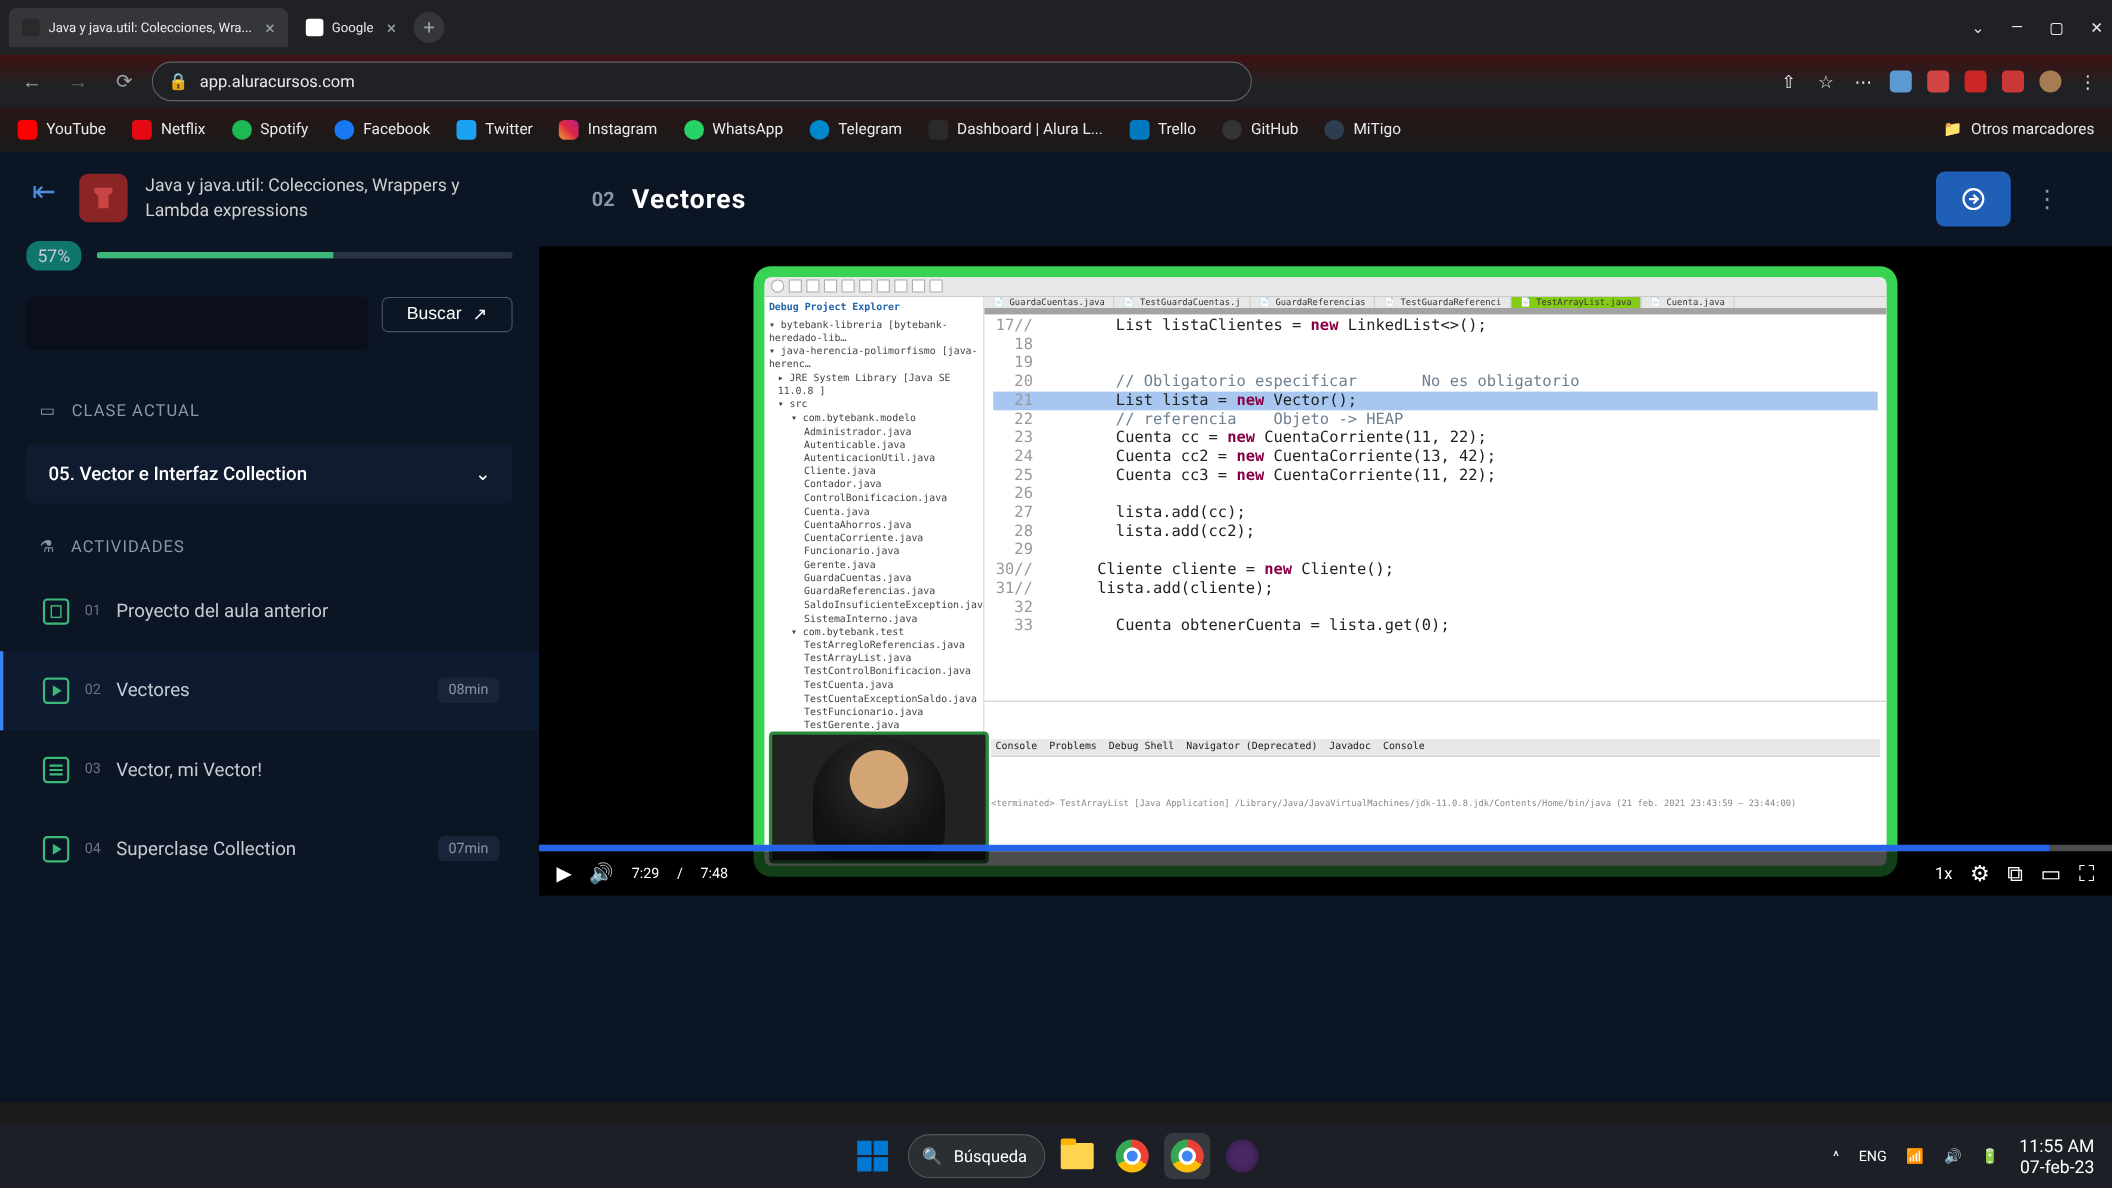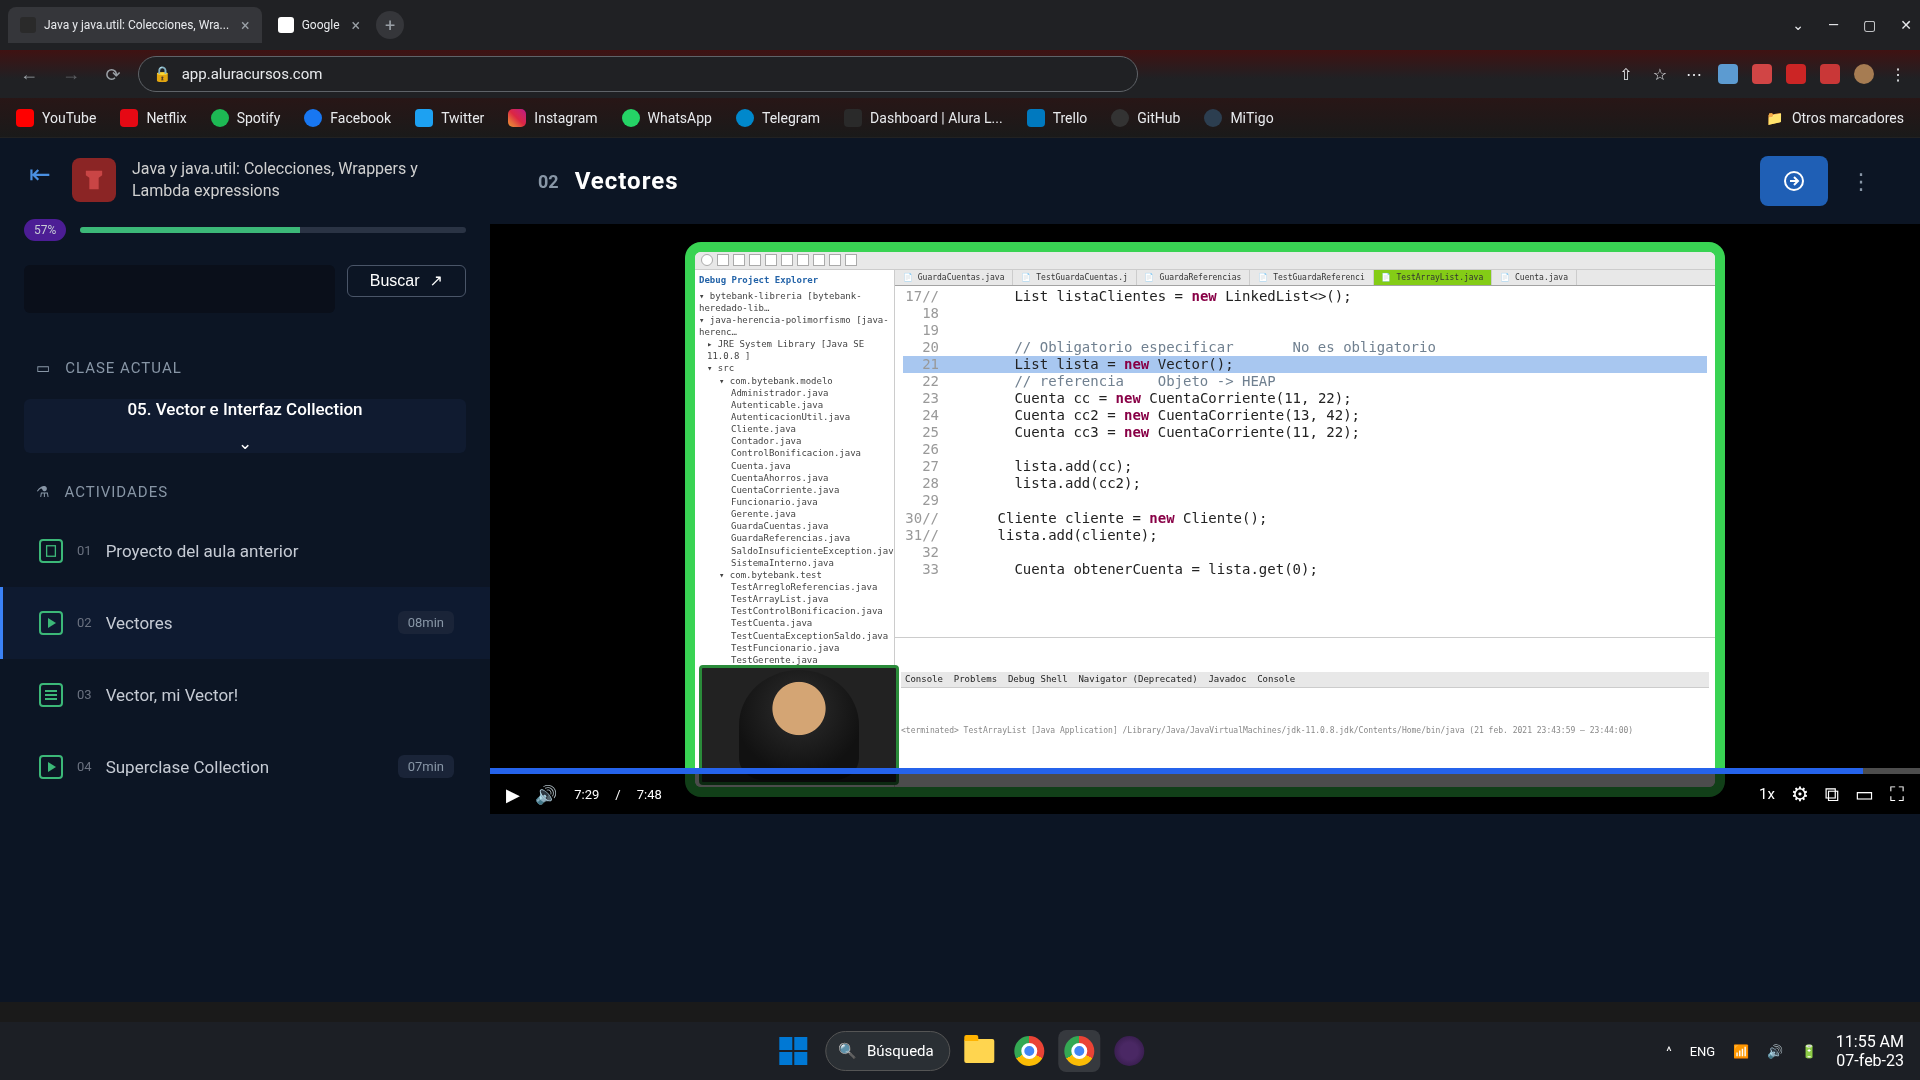--- a/index.html
+++ b/index.html
@@ -34,31 +34,31 @@
 
 .app { display: flex; height: 864px; background: #0c1524; }
 
 .sidebar { width: 490px; background: #0c1524; color: #e8eaed; overflow: hidden; display: flex; flex-direction: column; padding: 20px 0; }
 .course-head { display: flex; align-items: flex-start; padding: 0 24px 16px; gap: 16px; }
 .back-btn { width: 32px; height: 32px; color: #4a90e2; font-size: 26px; display: flex; align-items: center; justify-content: center; cursor: pointer; }
 .course-icon { width: 44px; height: 44px; background: #8b2525; border-radius: 8px; display:flex;align-items:center;justify-content:center;}
 .course-icon svg{width:28px;height:28px;}
 .course-title { font-size: 16px; line-height: 1.4; color: #d0d0d0; flex: 1; }
 .progress-row { display: flex; align-items: center; gap: 14px; padding: 0 24px 24px 24px; }
-.pct-badge { background: #4c1d95; color: #c6cbd4; font-size: 12px; padding: 4px 10px; border-radius: 12px; }
+.pct-badge { background: #0f766e; color: #c6cbd4; font-size: 16px; padding: 4px 10px; border-radius: 12px; }
 .prog-bar { flex: 1; height: 6px; background: #2a3344; border-radius: 4px; overflow: hidden; }
 .prog-fill { height: 100%; background: #3cb878; width: 57%; }
 
 .search-label { padding: 0 24px 12px; color: #c6cbd4; font-size: 16px; }
 .search-row { padding: 0 24px 32px; display: flex; gap: 12px; }
 .search-row input { flex: 1; height: 48px; background: #0a0f1a; border: none; border-radius: 6px; }
 .search-btn { height: 32px; padding: 0 22px; background: transparent; border: 1px solid #4a5568; border-radius: 6px; color: #fff; font-size: 16px; display: flex; align-items: center; gap: 10px; cursor: pointer; }
 
 .section-label { display: flex; align-items: center; gap: 14px; padding: 14px 36px; color: #8896a6; font-size: 15px; letter-spacing: 1px; }
-.section-select { margin: 8px 24px 16px; height: 54px; background: #101b30; border-radius: 6px; display: flex; align-items: center; padding: 0 20px; font-size: 17px; color: #fff; font-weight: 500; cursor: pointer; justify-content: space-between; flex-direction: column; }
+.section-select { margin: 8px 24px 16px; height: 54px; background: #101b30; border-radius: 6px; display: flex; align-items: center; padding: 0 20px; font-size: 17px; color: #fff; font-weight: 500; cursor: pointer; justify-content: space-between; }
 
 .act-item { display: flex; align-items: center; gap: 14px; padding: 0 36px; height: 72px; color: #c6cbd4; font-size: 17px; cursor: pointer; border-left: 3px solid transparent; }
 .act-item.current { background: #0e1a30; border-left-color: #3b82f6; }
 .act-icon { width: 24px; height: 24px; border: 2px solid #3cb878; border-radius: 4px; display: flex; align-items: center; justify-content: center; }
 .act-icon.play::before { content:""; border-left: 8px solid #3cb878; border-top: 5px solid transparent; border-bottom: 5px solid transparent; margin-left: 2px;}
 .act-icon.doc { border-color: #3cb878; }
 .act-icon.doc svg { width: 14px; height: 14px; }
 .act-icon.list svg { width: 16px; height: 16px; }
 .act-num { font-size: 13px; color: #6b7280; }
 .act-title { flex: 1; }
@@ -77,21 +77,21 @@
 .ide { background: #f5f5f5; color: #333; width: 100%; height: 100%; border-radius: 6px; font-family: Menlo, Consolas, monospace; font-size: 12px; display: flex; flex-direction:column; overflow: hidden;}
 .ide-toolbar { height: 18px; background: #e8e8e8; border-bottom: 1px solid #ccc; display: flex; align-items: center; padding: 0 6px; font-size: 9px; color: #555; gap:4px;}
 .ide-toolbar span{display:inline-block;width:12px;height:12px;border:1px solid #aaa;background:#fff;}
 .ide-body { flex: 1; display: flex; }
 .ide-tree { width: 200px; background: #fff; border-right: 1px solid #ccc; font-size: 9px; padding: 4px; color: #444; line-height: 1.35; overflow: hidden;}
 .ide-tree .th { color:#2363a8; font-weight:bold; margin-bottom: 4px; font-size: 9px;}
 .ide-tree .n1 { padding-left: 8px; }
 .ide-tree .n2 { padding-left: 20px; }
 .ide-tree .n3 { padding-left: 32px; }
 .ide-main { flex: 1; display: flex; flex-direction: column; }
-.ide-tabs { height: 16px; background: #e8e8e8; border-bottom: 1px solid #a3a3a3; font-size: 8px; display: flex; overflow: hidden;}
+.ide-tabs { height: 16px; background: #e8e8e8; border-bottom: 6px solid #a3a3a3; font-size: 8px; display: flex; overflow: hidden;}
 .ide-tabs span{ padding: 2px 8px; border-right: 1px solid #ccc; display:flex;align-items:center;gap:3px;}
 .ide-tabs span.act{background:#84cc16;}
 .ide-code { background: #fff; flex: 1; padding: 2px 8px; font-size: 14px; line-height: 1.22; white-space: pre; color: #222; font-family: Menlo, Consolas, monospace;}
 .ide-code .ln { color: #999; display: inline-block; width: 36px; text-align: right; margin-right: 8px; }
 .ide-code .kw { color: #880046; font-weight: bold;}
 .ide-code .cm { color: #708090; }
 .ide-code .hl { background: #a8c7f0; }
 .ide-console { height: 150px; border-top: 1px solid #ccc; background: #fff; font-size: 14px; padding: 0 6px; color: #222; white-space: pre; font-family: Menlo, Consolas, monospace; line-height: 1.22;}
 .ide-console .chead{height:16px;font-size:9px;background:#e8e8e8;border-bottom:1px solid #ccc;display:flex;align-items:center;gap:8px;padding:0 4px;margin-bottom:4px;}
 .fcirc{width:9px;height:9px;border-radius:50%;background:#888;}

